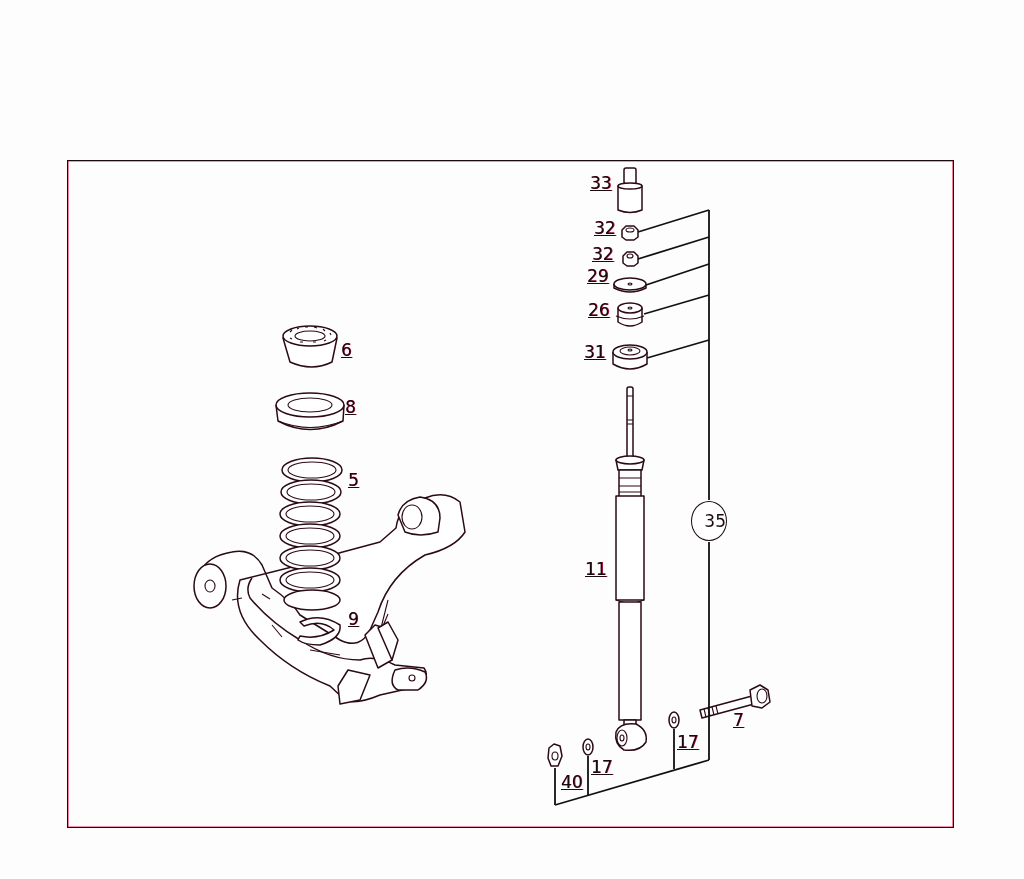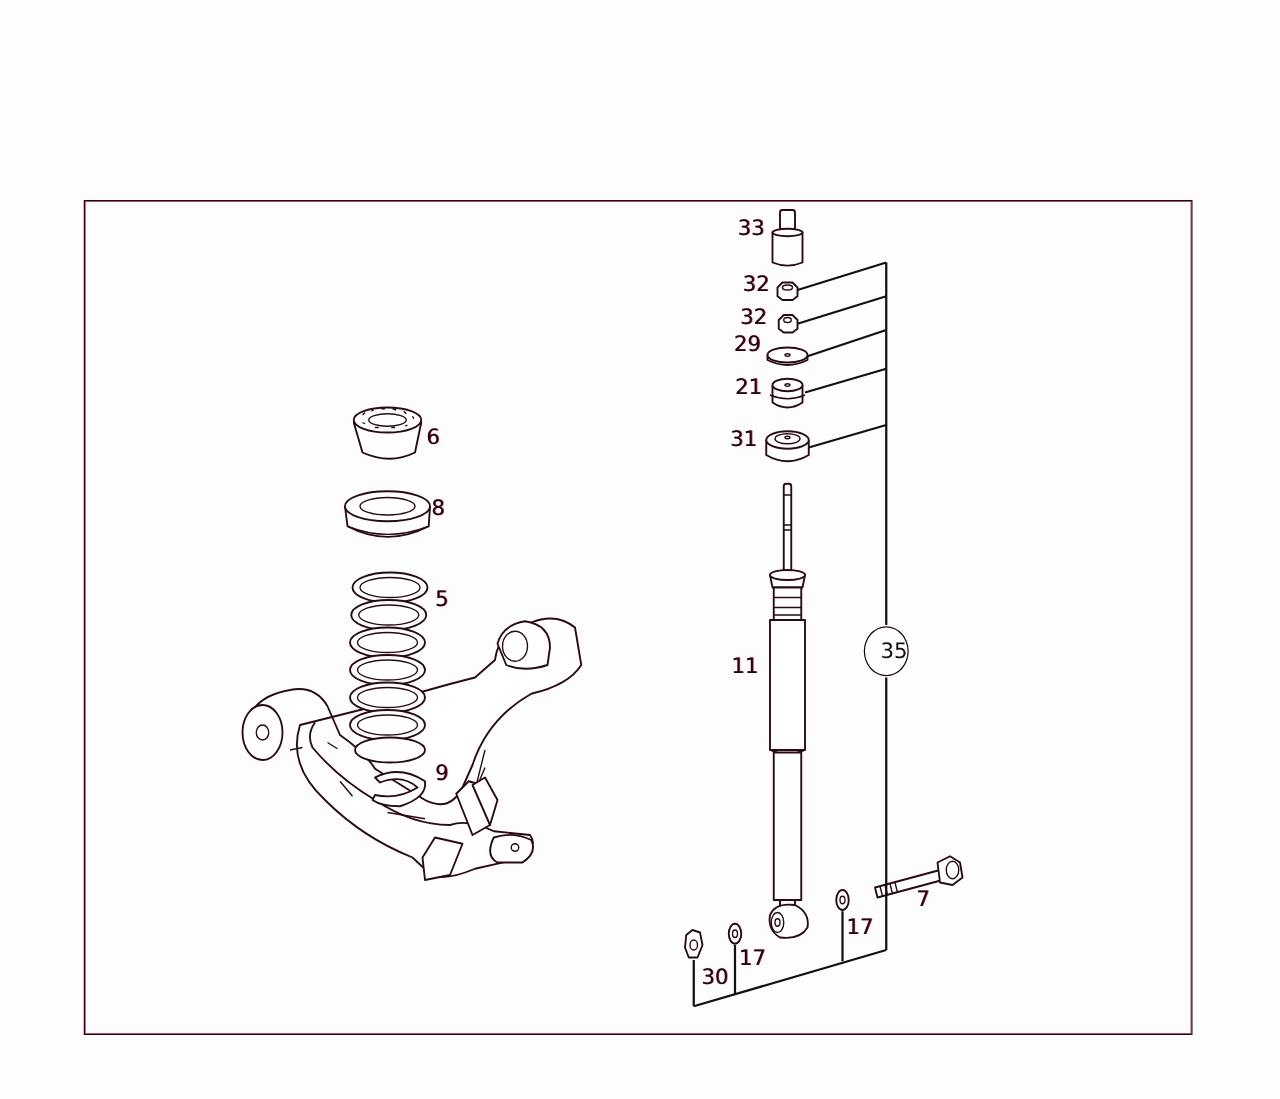--- a/index.html
+++ b/index.html
@@ -1,19 +1,19 @@
 <!DOCTYPE html>
 <html><head>
   <meta charset="utf-8">
   <style>
     html, body { margin: 0; padding: 0; background: #fdfdfd; }
     body { width: 1024px; height: 879px; position: relative; overflow: hidden; font-family: "DejaVu Sans", sans-serif; }
     #canvas { position: absolute; left: 0; top: 0; width: 1024px; height: 879px; }
     .frame { position: absolute; left: 67px; top: 160px; width: 887px; height: 668px; border: 1.6px solid #1a0a10; box-shadow: 0 0 0 0.6px #e0305a inset; box-sizing: border-box; }
-    .label { position: absolute; font-size: 17px; color: #1a0a10; text-shadow: 0.6px 0 0 #d0204a; line-height: 1; }
+    .label { position: absolute; font-size: 17px; color: #1a0a10; text-shadow: 0.6px 0 0 #d0204a; line-height: 1; text-decoration: underline; }
     svg .pt { stroke: #2a0a14; fill: #fff; stroke-width: 1.5; stroke-linejoin: round; }
     svg .thin { stroke: #2a0a14; fill: none; stroke-width: 1.1; }
     svg .leader { stroke: #111; fill: none; stroke-width: 1.8; }
     .callout-circle { position: absolute; width: 36px; height: 40px; border: 1.6px solid #1a0a10; border-radius: 50%; background: #fff; box-sizing: border-box; display: flex; align-items: center; justify-content: flex-end; font-size: 17px; color: #1a0a10; }
   </style>
 </head>
 <body>
 
 <div id="canvas">
   <div class="frame"></div>
@@ -156,24 +156,24 @@
   </svg>
 
   <span class="label" style="left:341px;top:342px">6</span>
   <span class="label" style="left:345px;top:399px">8</span>
   <span class="label" style="left:348px;top:472px">5</span>
   <span class="label" style="left:348px;top:611px">9</span>
   <span class="label" style="left:590px;top:175px">33</span>
   <span class="label" style="left:594px;top:220px">32</span>
   <span class="label" style="left:592px;top:246px">32</span>
   <span class="label" style="left:587px;top:268px">29</span>
-  <span class="label" style="left:588px;top:302px">21</span>
+  <span class="label" style="left:588px;top:302px">26</span>
   <span class="label" style="left:584px;top:344px">31</span>
-  <span class="label" style="left:585px;top:525px">11</span>
+  <span class="label" style="left:585px;top:561px">11</span>
   <span class="label" style="left:733px;top:712px">7</span>
   <span class="label" style="left:677px;top:734px">17</span>
   <span class="label" style="left:591px;top:759px">17</span>
-  <span class="label" style="left:561px;top:774px">30</span>
+  <span class="label" style="left:561px;top:774px">40</span>
 
   <div class="callout-circle" style="left:691px;top:501px">
     <span>35</span>
   </div>
 </div>
 
 </body></html>

